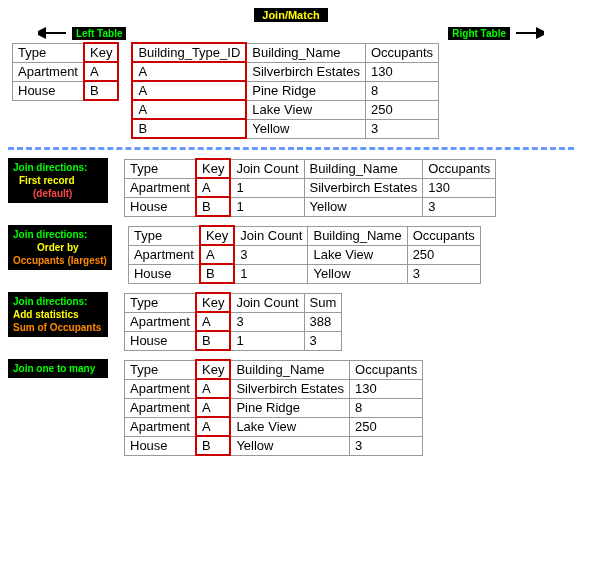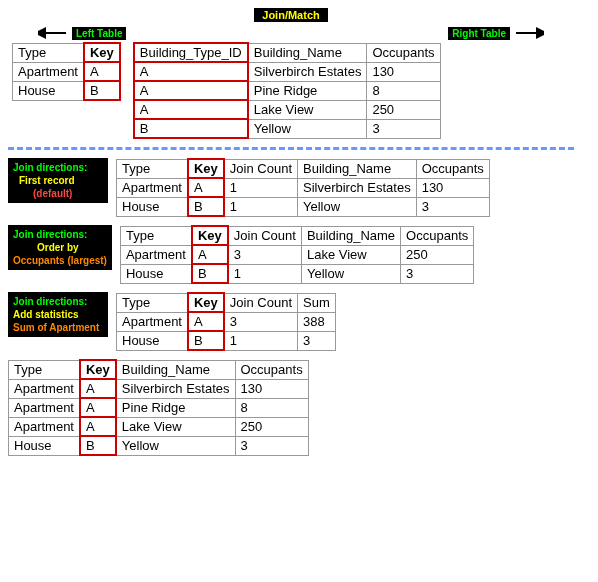--- a/index.html
+++ b/index.html
@@ -28,21 +28,20 @@
       padding: 1px 5px;
       white-space: nowrap;
     }
 
     .key-cell {
       border: 2px solid #cc0000 !important;
     }
 
     .key-col-header {
       border: 2px solid #cc0000 !important;
-      font-weight: bold;
     }
 
     .building-type-id-cell {
       border: 2px solid #cc0000 !important;
     }
 
     
     .divider {
       border-top: 3px dashed #6699ff;
       margin: 8px 0;
@@ -51,21 +50,21 @@
     
     .bottom-section {
       display: flex;
       flex-direction: column;
       gap: 8px;
     }
 
     .join-row {
       display: flex;
       align-items: flex-start;
-      gap: 8px;
+      gap: 16px;
     }
 
     .join-label-box {
       background: #000;
       color: #00ff00;
       font-size: 10px;
       font-weight: bold;
       padding: 3px 5px;
       min-width: 100px;
       max-width: 110px;
@@ -253,21 +252,21 @@
             </tr>
           </tbody>
         </table>
       </div>
     </div>
 
     <div class="join-row">
       <div class="join-label-box">
         <span style="color:#00ff00;">Join directions:</span><br>
         <span style="color:#ffff00;">Add statistics</span><br>
-        <span style="color:#ff8800;">Sum of Apartment</span>
+        <span style="color:#ff8800;">Sum of Occupants</span>
       </div>
       <div class="result-table-wrap">
         <table>
           <thead>
             <tr>
               <td>Type</td>
               <td class="key-col-header">Key</td>
               <td>Join Count</td>
               <td>Sum</td>
             </tr>
@@ -284,20 +283,23 @@
               <td class="key-cell">B</td>
               <td>1</td>
               <td>3</td>
             </tr>
           </tbody>
         </table>
       </div>
     </div>
 
     <div class="join-row">
+      <div class="join-label-box">
+        <span style="color:#00ff00;">Join one to many</span>
+      </div>
       <div class="result-table-wrap">
         <table>
           <thead>
             <tr>
               <td>Type</td>
               <td class="key-col-header">Key</td>
               <td>Building_Name</td>
               <td>Occupants</td>
             </tr>
           </thead>

